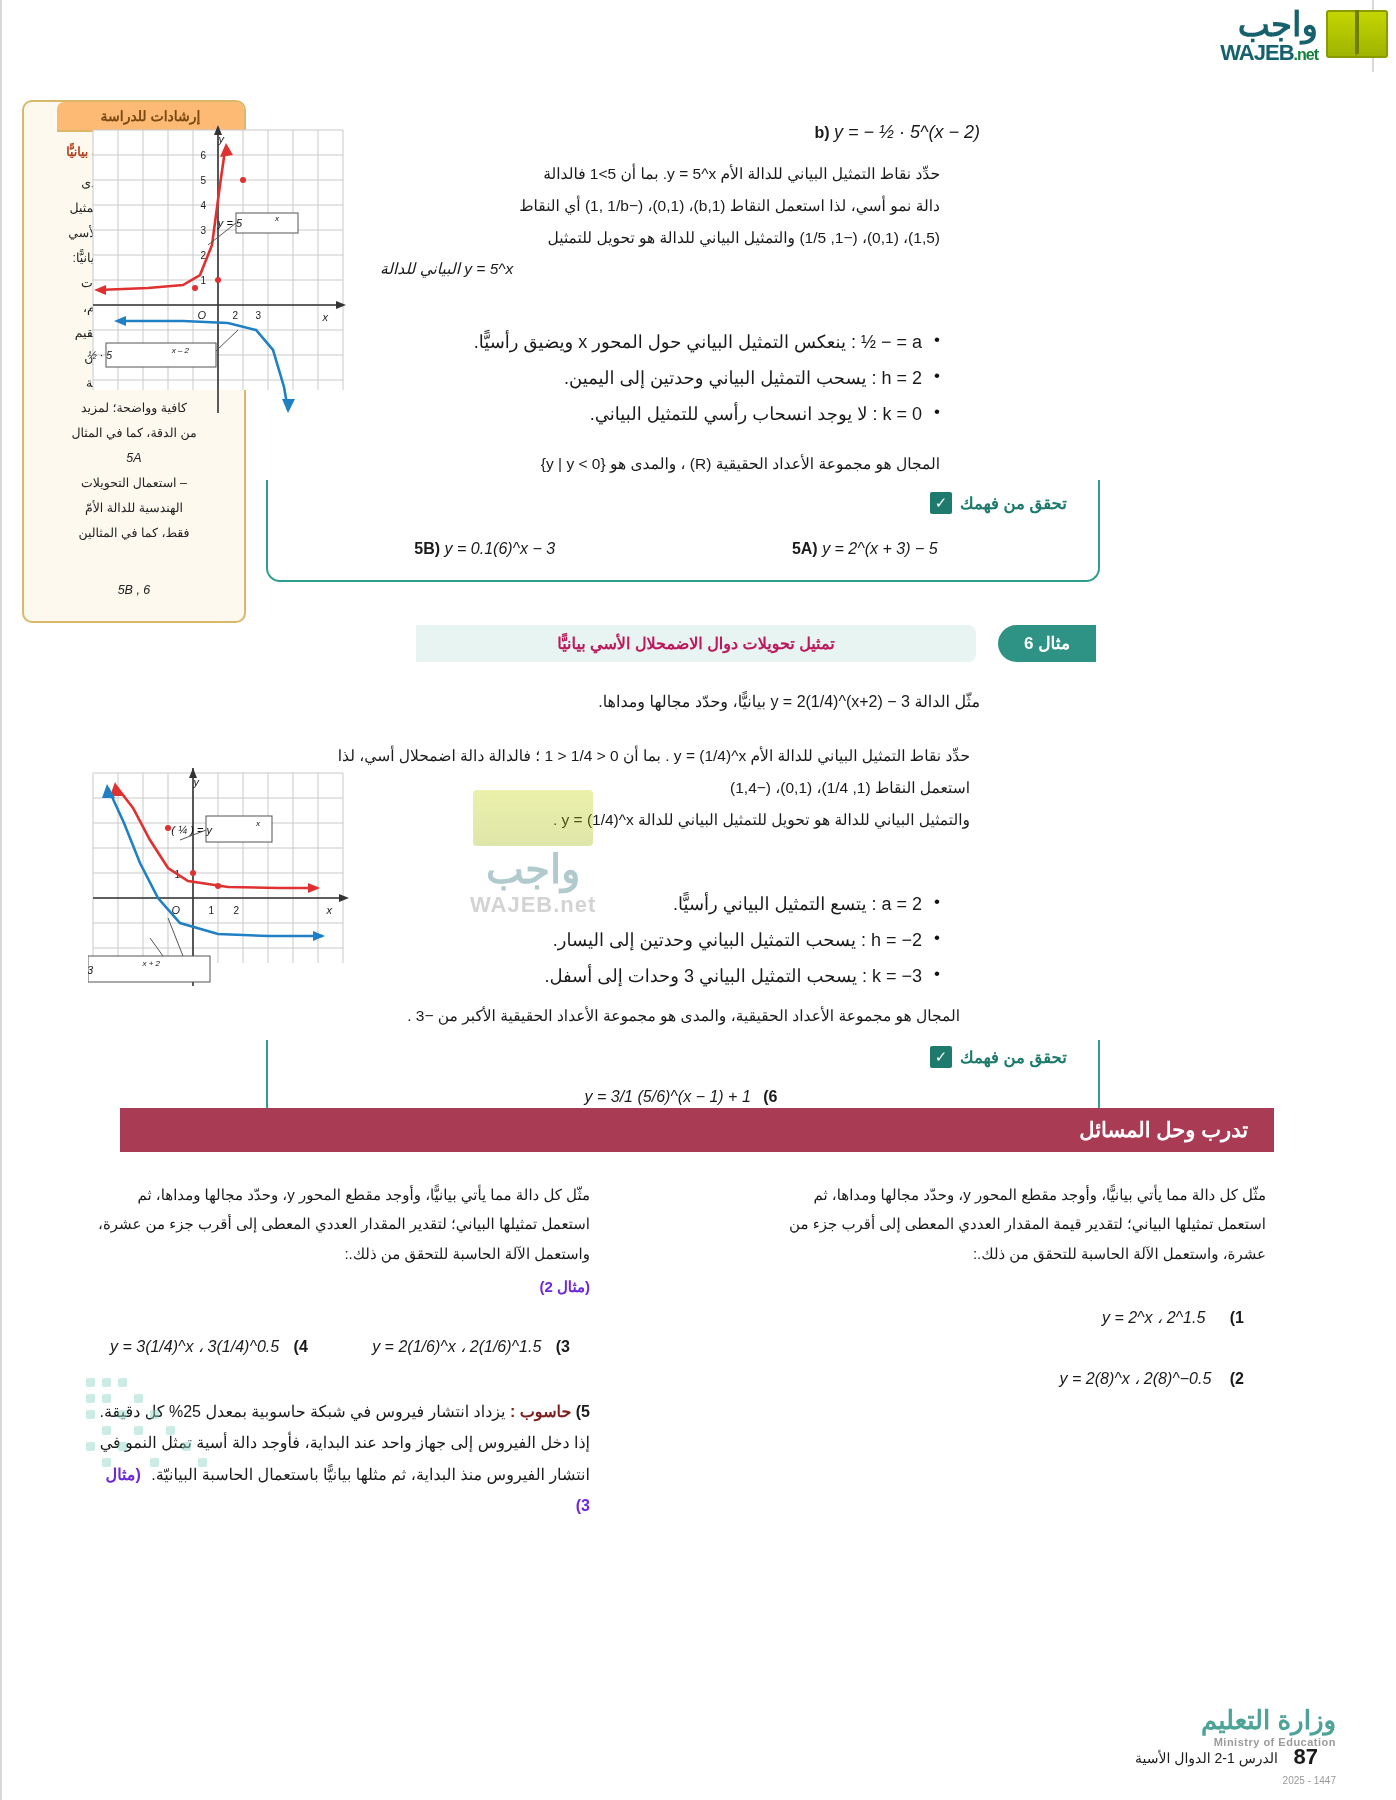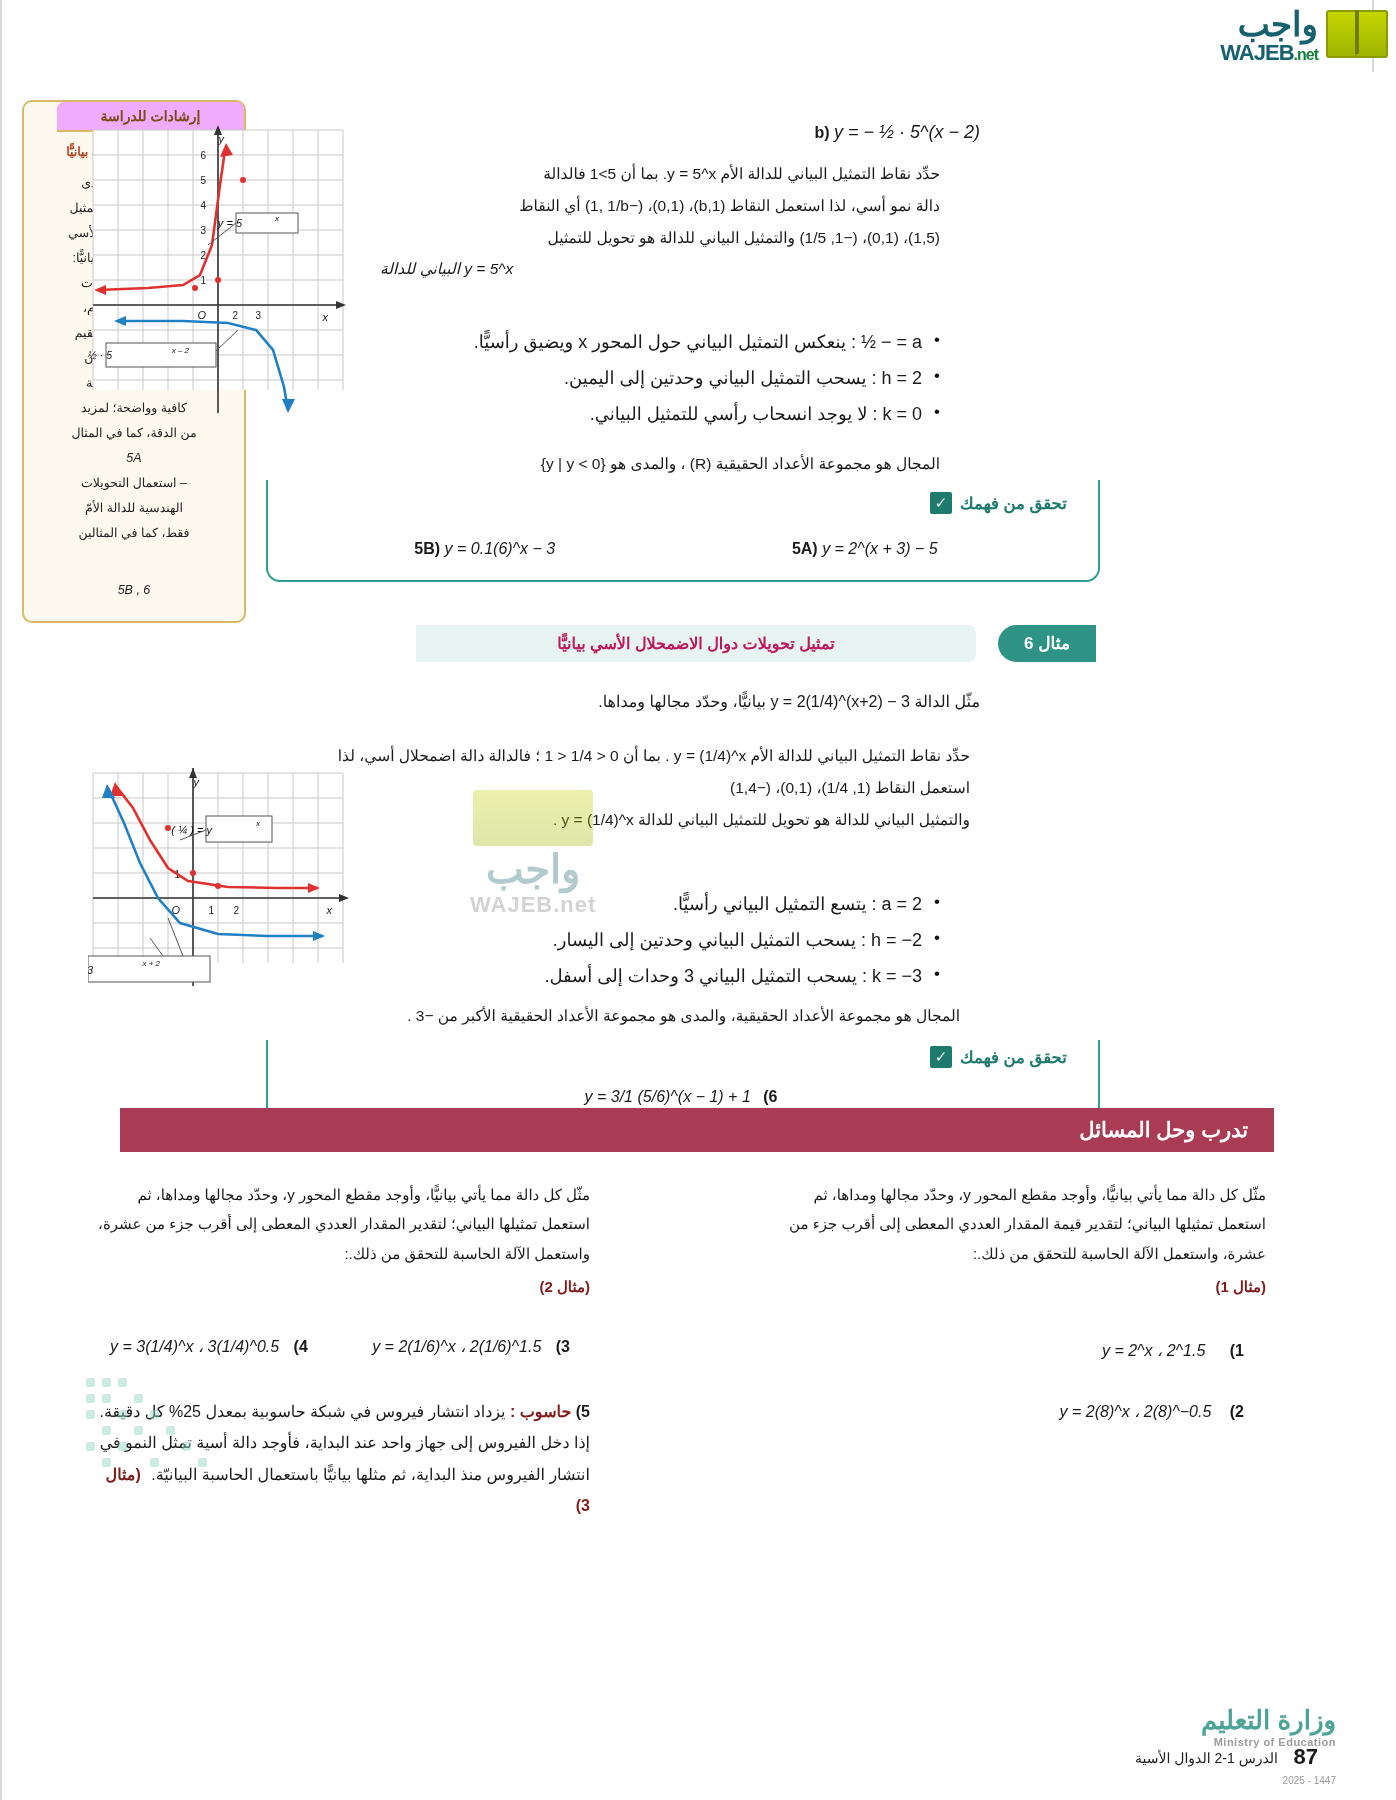--- a/index.html
+++ b/index.html
@@ -25,21 +25,21 @@
   
   .edge-line{position:absolute;background:#d8d8d8;}
 
   
   .study-box{
     position:absolute;top:100px;left:22px;width:220px;
     border:2px solid #d9b86a;border-radius:10px;background:#fdf9ef;
     padding:0 0 14px 0;
   }
   .study-head{
-    background:#f0abfc;border-bottom:2px solid #d9b86a;
+    background:#fdba74;border-bottom:2px solid #d9b86a;
     border-radius:7px 7px 0 0;
     text-align:center;font-weight:bold;color:#7a4a12;font-size:14px;padding:6px 4px;margin-left:33px;
   }
   .study-sub{
     color:#b5431f;font-weight:bold;font-size:12.5px;line-height:1.7;
     text-align:right;padding:10px 14px 4px 10px;position:relative;
   }
   .study-sub:before{
     content:"";position:absolute;right:-2px;top:14px;border-right:8px solid #d98b2b;
     border-top:6px solid transparent;border-bottom:6px solid transparent;
@@ -69,21 +69,21 @@
 
   
   .practice-head{
     position:absolute;top:1108px;left:120px;width:1154px;height:44px;
     background:#a93b54;border-radius:0 0 0 0;
   }
   .practice-head .t{color:#fff;font-weight:bold;font-size:21px;text-align:right;padding:10px 26px 0 0;}
 
   .col{position:absolute;font-size:15px;line-height:1.95;text-align:right;direction:rtl;}
   .prob{font-size:16px;direction:rtl;text-align:right;}
-  .tagref{color:#7f1d1d;font-weight:bold;}
+  .tagref{color:#6d28d9;font-weight:bold;}
   .kw{color:#7f1d1d;font-weight:bold;}
 
   
   .footer-logo{position:absolute;bottom:52px;right:60px;color:#2e9385;font-size:26px;font-weight:bold;opacity:.85;}
   .footer-logo small{display:block;font-size:11px;color:#8a8a8a;letter-spacing:.5px;}
   .page-no{position:absolute;bottom:30px;right:78px;font-size:22px;font-weight:bold;}
   .footer-txt{position:absolute;bottom:34px;right:118px;font-size:14px;}
   .footer-date{position:absolute;bottom:14px;right:60px;font-size:10px;color:#999;}
 
   
@@ -298,23 +298,20 @@
     <span class="prob" style="font-weight:bold;">6)</span>
     <span class="prob" style="font-style:italic;margin-right:8px;">y = 3/1 (5/6)^(x − 1) + 1</span>
   </div>
 
   <div class="practice-head">
     <div class="t">تدرب وحل المسائل</div>
   </div>
 
   <div class="col" style="top:1180px;right:130px;width:500px;">
     <div>مثّل كل دالة مما يأتي بيانيًّا، وأوجد مقطع المحور y، وحدّد مجالها ومداها، ثم استعمل تمثيلها البياني؛ لتقدير قيمة المقدار العددي المعطى إلى أقرب جزء من عشرة، واستعمل الآلة الحاسبة للتحقق من ذلك.:</div>
-    <div style="margin-top:4px;">
-      <span class="tagref">(مثال 1)</span>
-    </div>
     <div class="prob" style="margin-top:34px;padding-right:22px;">
       <span style="font-weight:bold;">1)</span>
       <span style="font-style:italic;margin-right:20px;">y = 2^x ، 2^1.5</span>
     </div>
     <div class="prob" style="margin-top:30px;padding-right:22px;">
       <span style="font-weight:bold;">2)</span>
       <span style="font-style:italic;margin-right:14px;">y = 2(8)^x ، 2(8)^−0.5</span>
     </div>
   </div>
 

